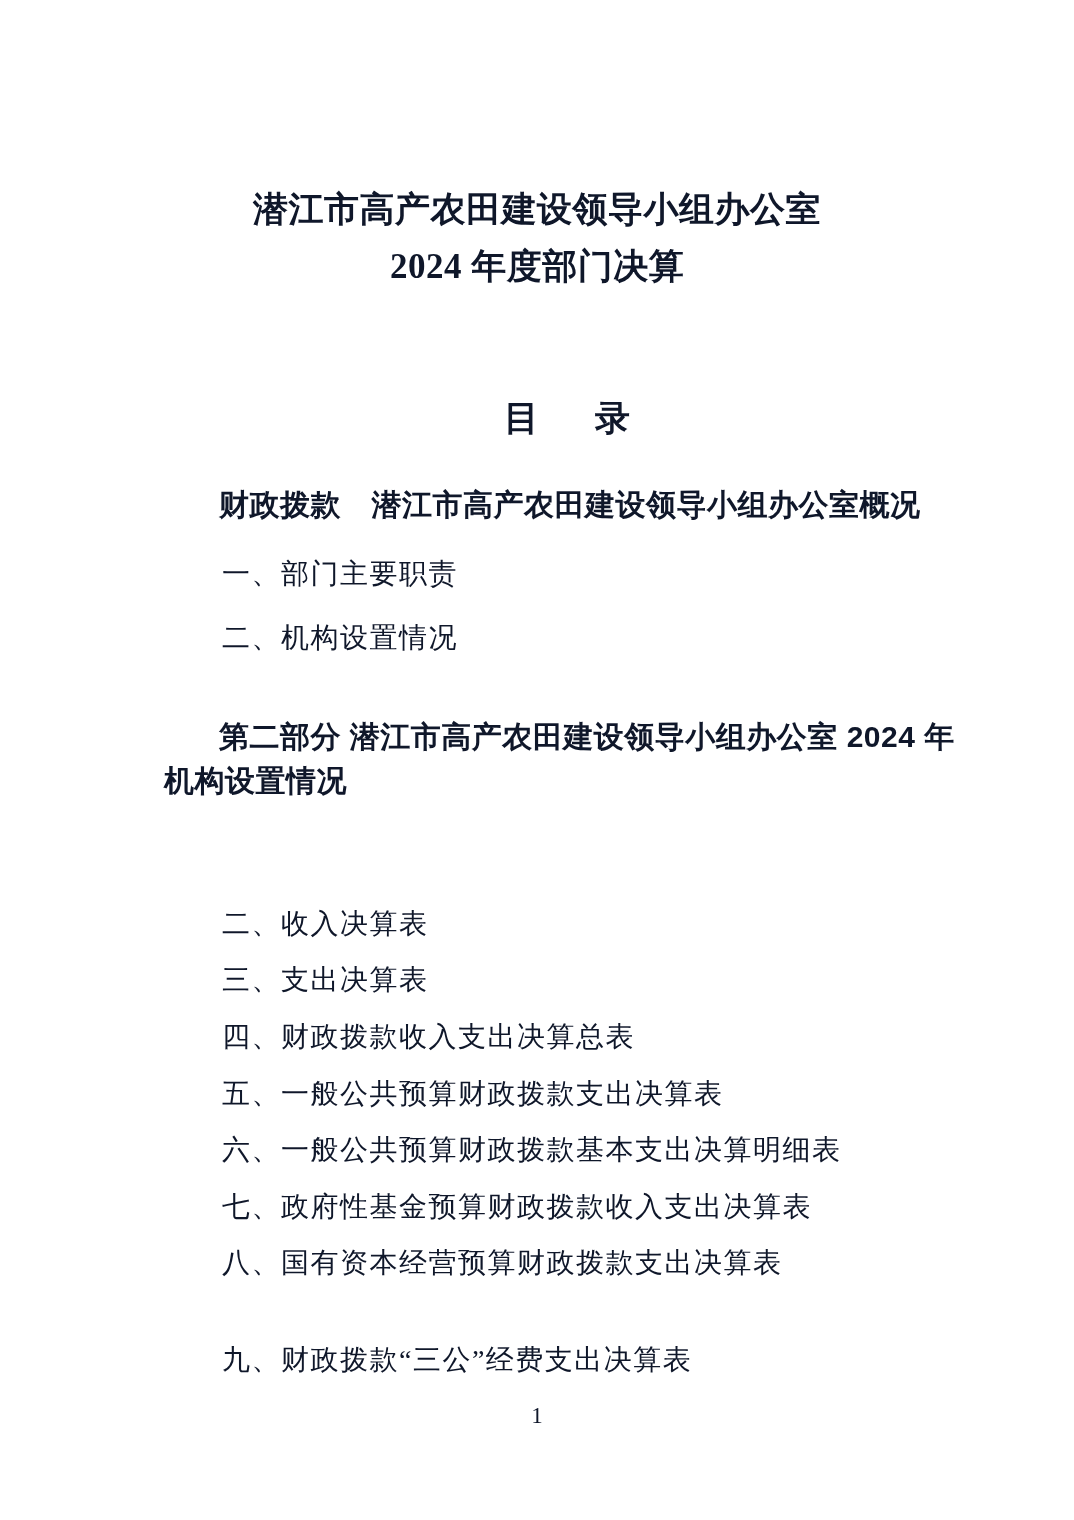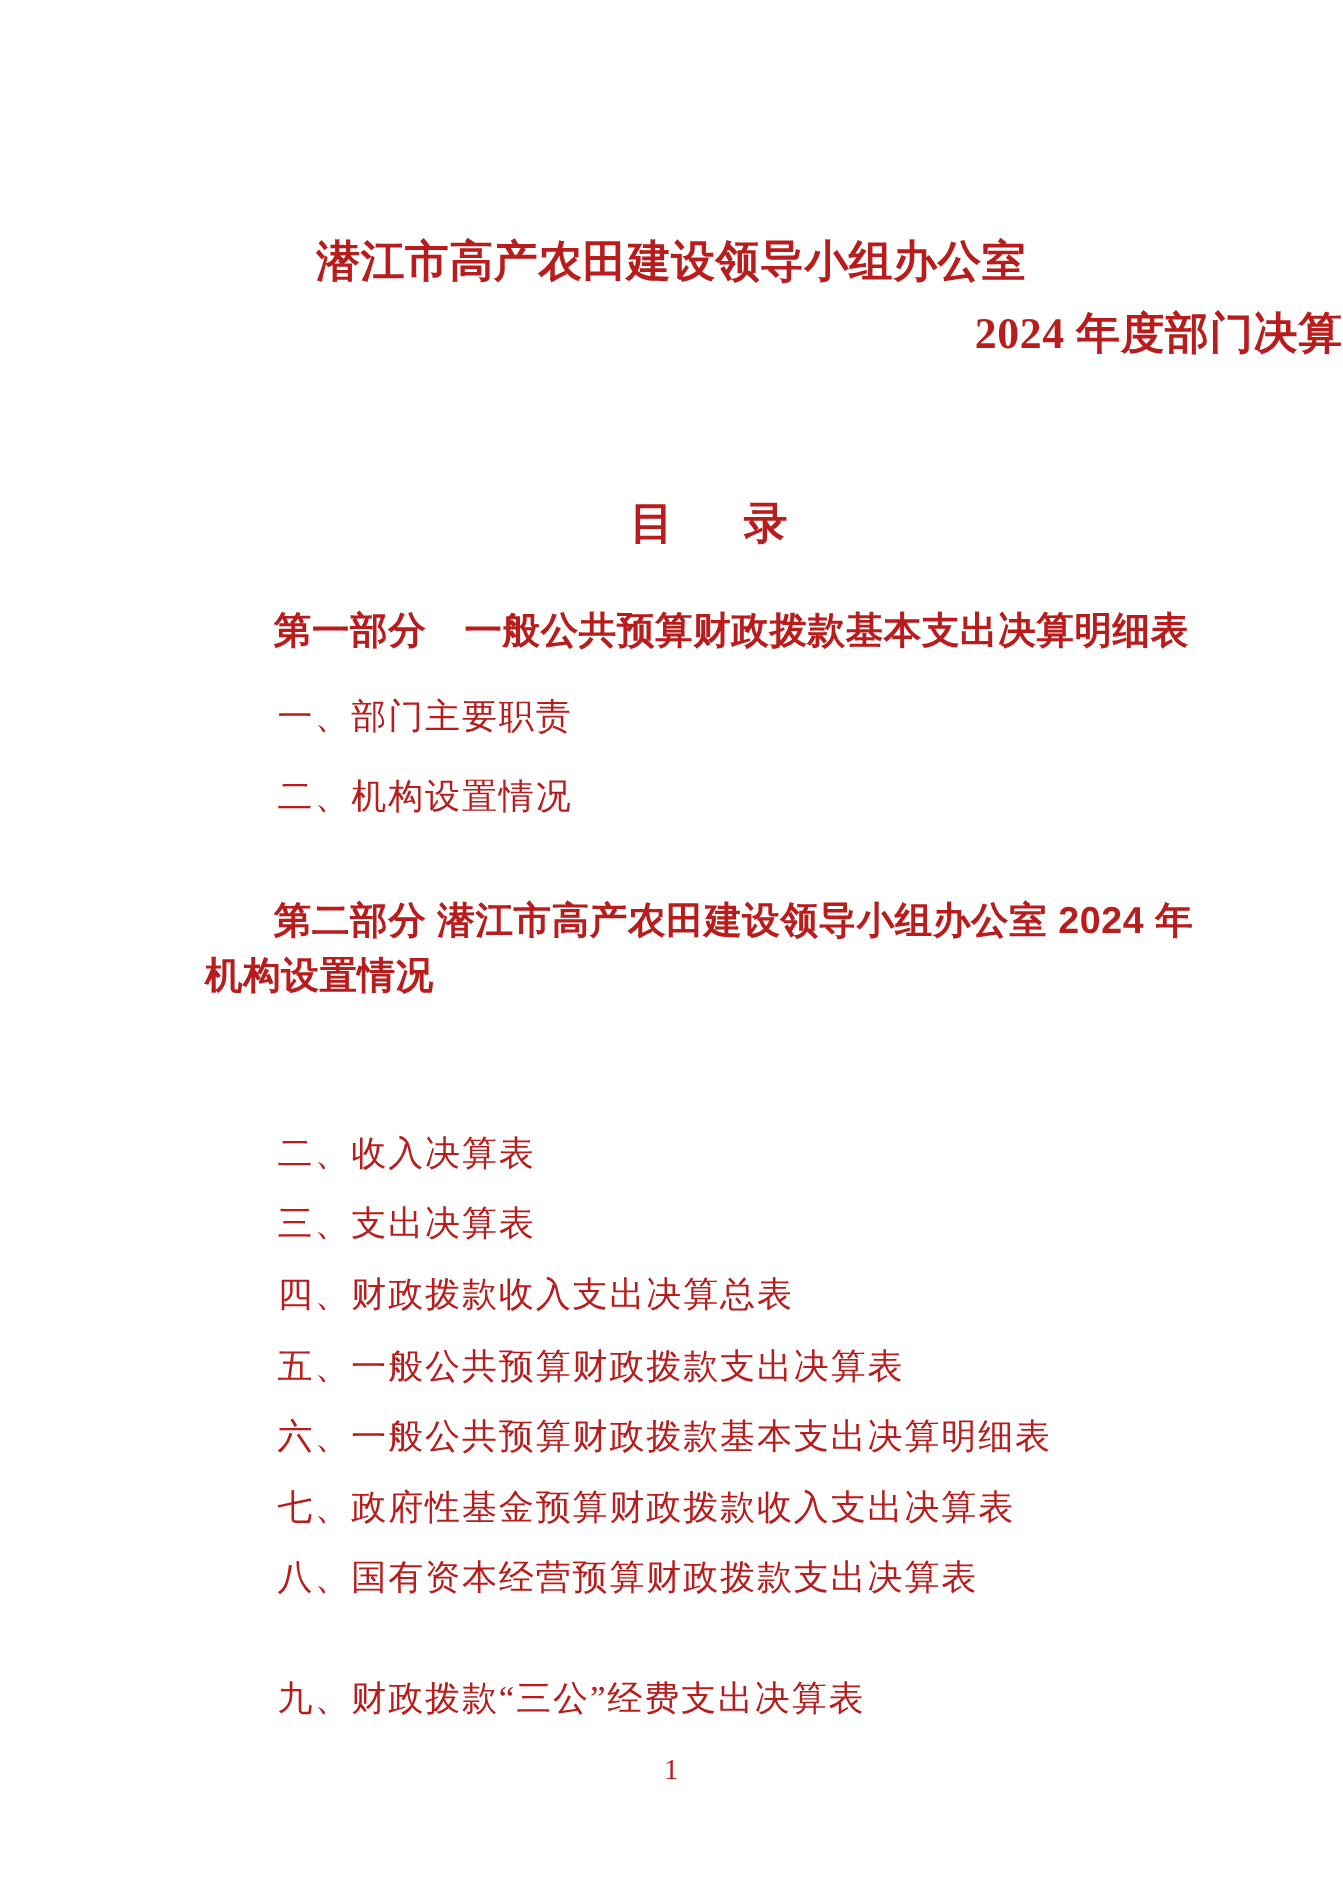--- a/index.html
+++ b/index.html
@@ -6,38 +6,38 @@
     margin: 0;
     padding: 0;
     background: #ffffff;
   }
   .page {
     position: relative;
     width: 1074px;
     height: 1490px;
     margin: 0 auto;
     background: #ffffff;
-    color: #b91c1c;
+    color: #0f172a;
     overflow: hidden;
   }
   
   .doc-title {
     position: absolute;
     left: 0;
     right: 0;
     text-align: center;
     font-family: "Liberation Serif", "DejaVu Serif", serif;
     font-weight: 700;
     font-size: 35px;
     line-height: 1.15;
     letter-spacing: 0.5px;
     white-space: nowrap;
   }
   .doc-title.line1 { top: 190px; }
-  .doc-title.line2 { top: 247px; text-align: right; }
+  .doc-title.line2 { top: 247px; }
 
   
   .toc-title {
     position: absolute;
     left: 504px;
     top: 404px;
     font-family: Liberation Mono, monospace;
     font-weight: 700;
     font-size: 35px;
     line-height: 1;
@@ -101,21 +101,21 @@
 <div class="page">
 
   <div class="doc-title line1">潜江市高产农田建设领导小组办公室</div>
 
   <div class="doc-title line2">2024 年度部门决算</div>
 
   <div class="toc-title">
     <span>目</span><span class="gap">录</span>
   </div>
 
-  <div class="part-heading ph-p1">第一部分　一般公共预算财政拨款基本支出决算明细表</div>
+  <div class="part-heading ph-p1">财政拨款　潜江市高产农田建设领导小组办公室概况</div>
 
   <div class="toc-item p1-i0">一、部门主要职责</div>
 
   <div class="toc-item p1-i1">二、机构设置情况</div>
 
   <div class="part-heading ph-p2-l1">第二部分 潜江市高产农田建设领导小组办公室 2024 年</div>
 
   <div class="part-heading ph-p2-l2">机构设置情况</div>
 
 

